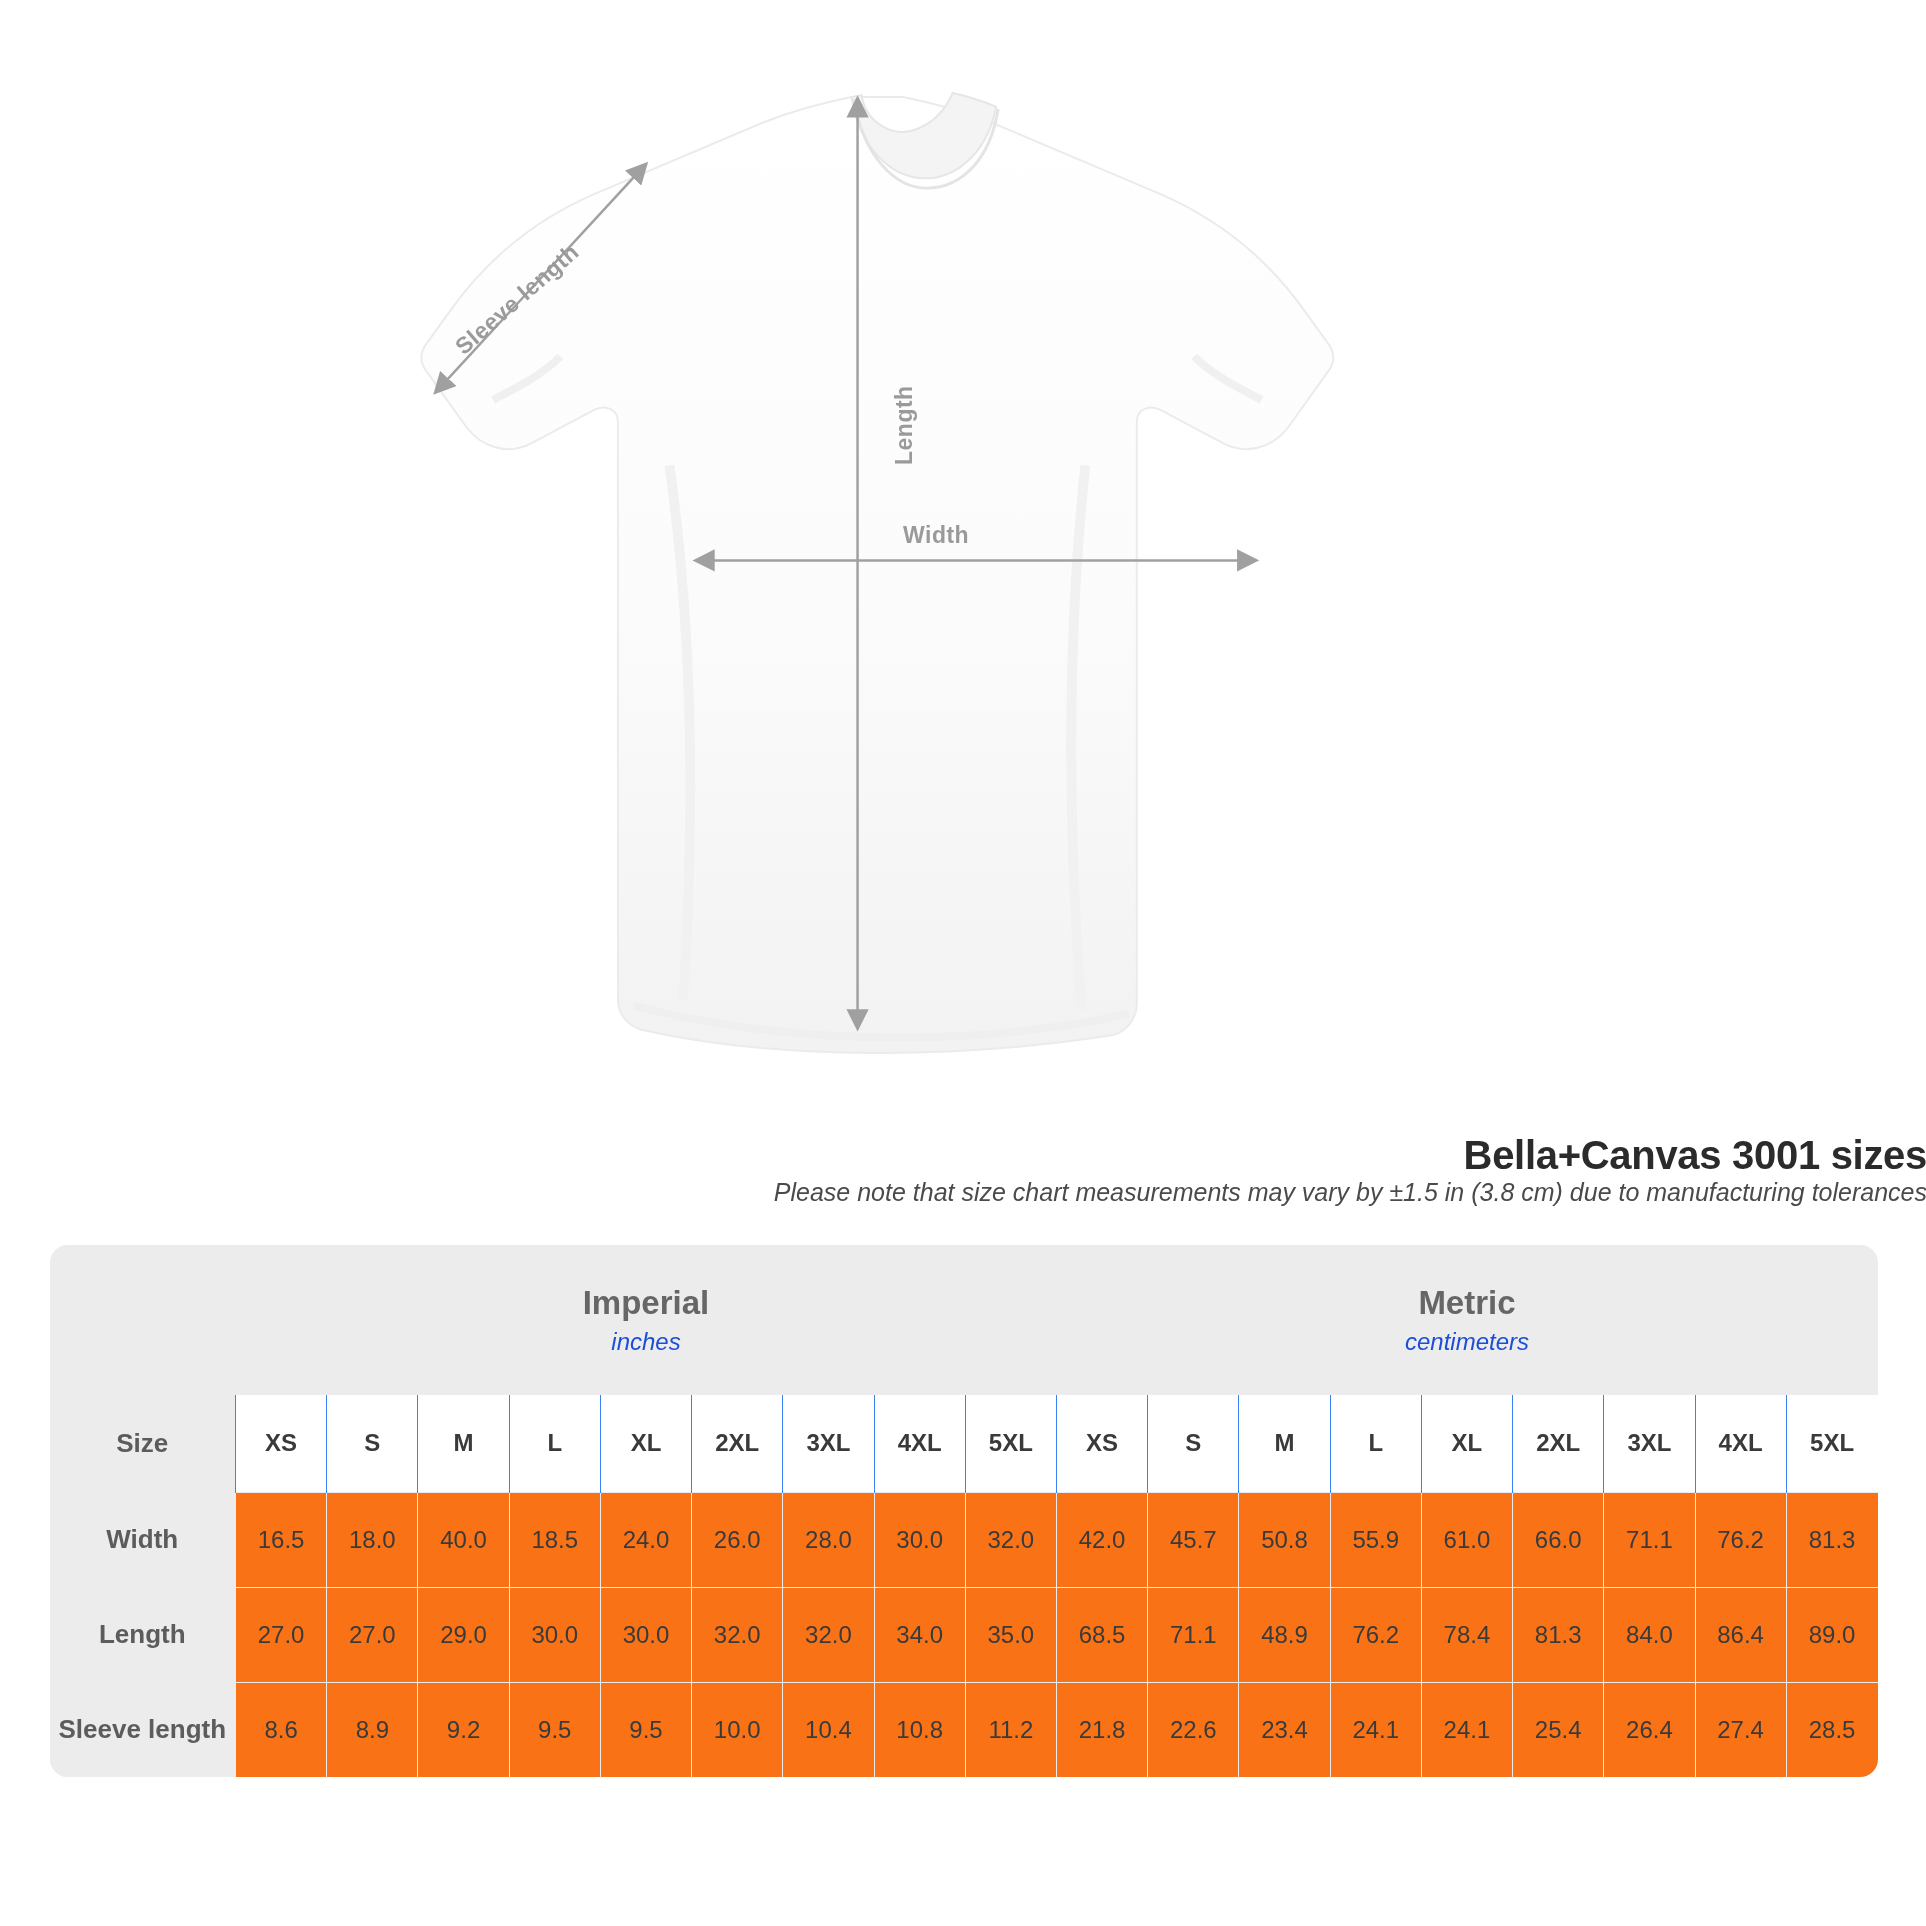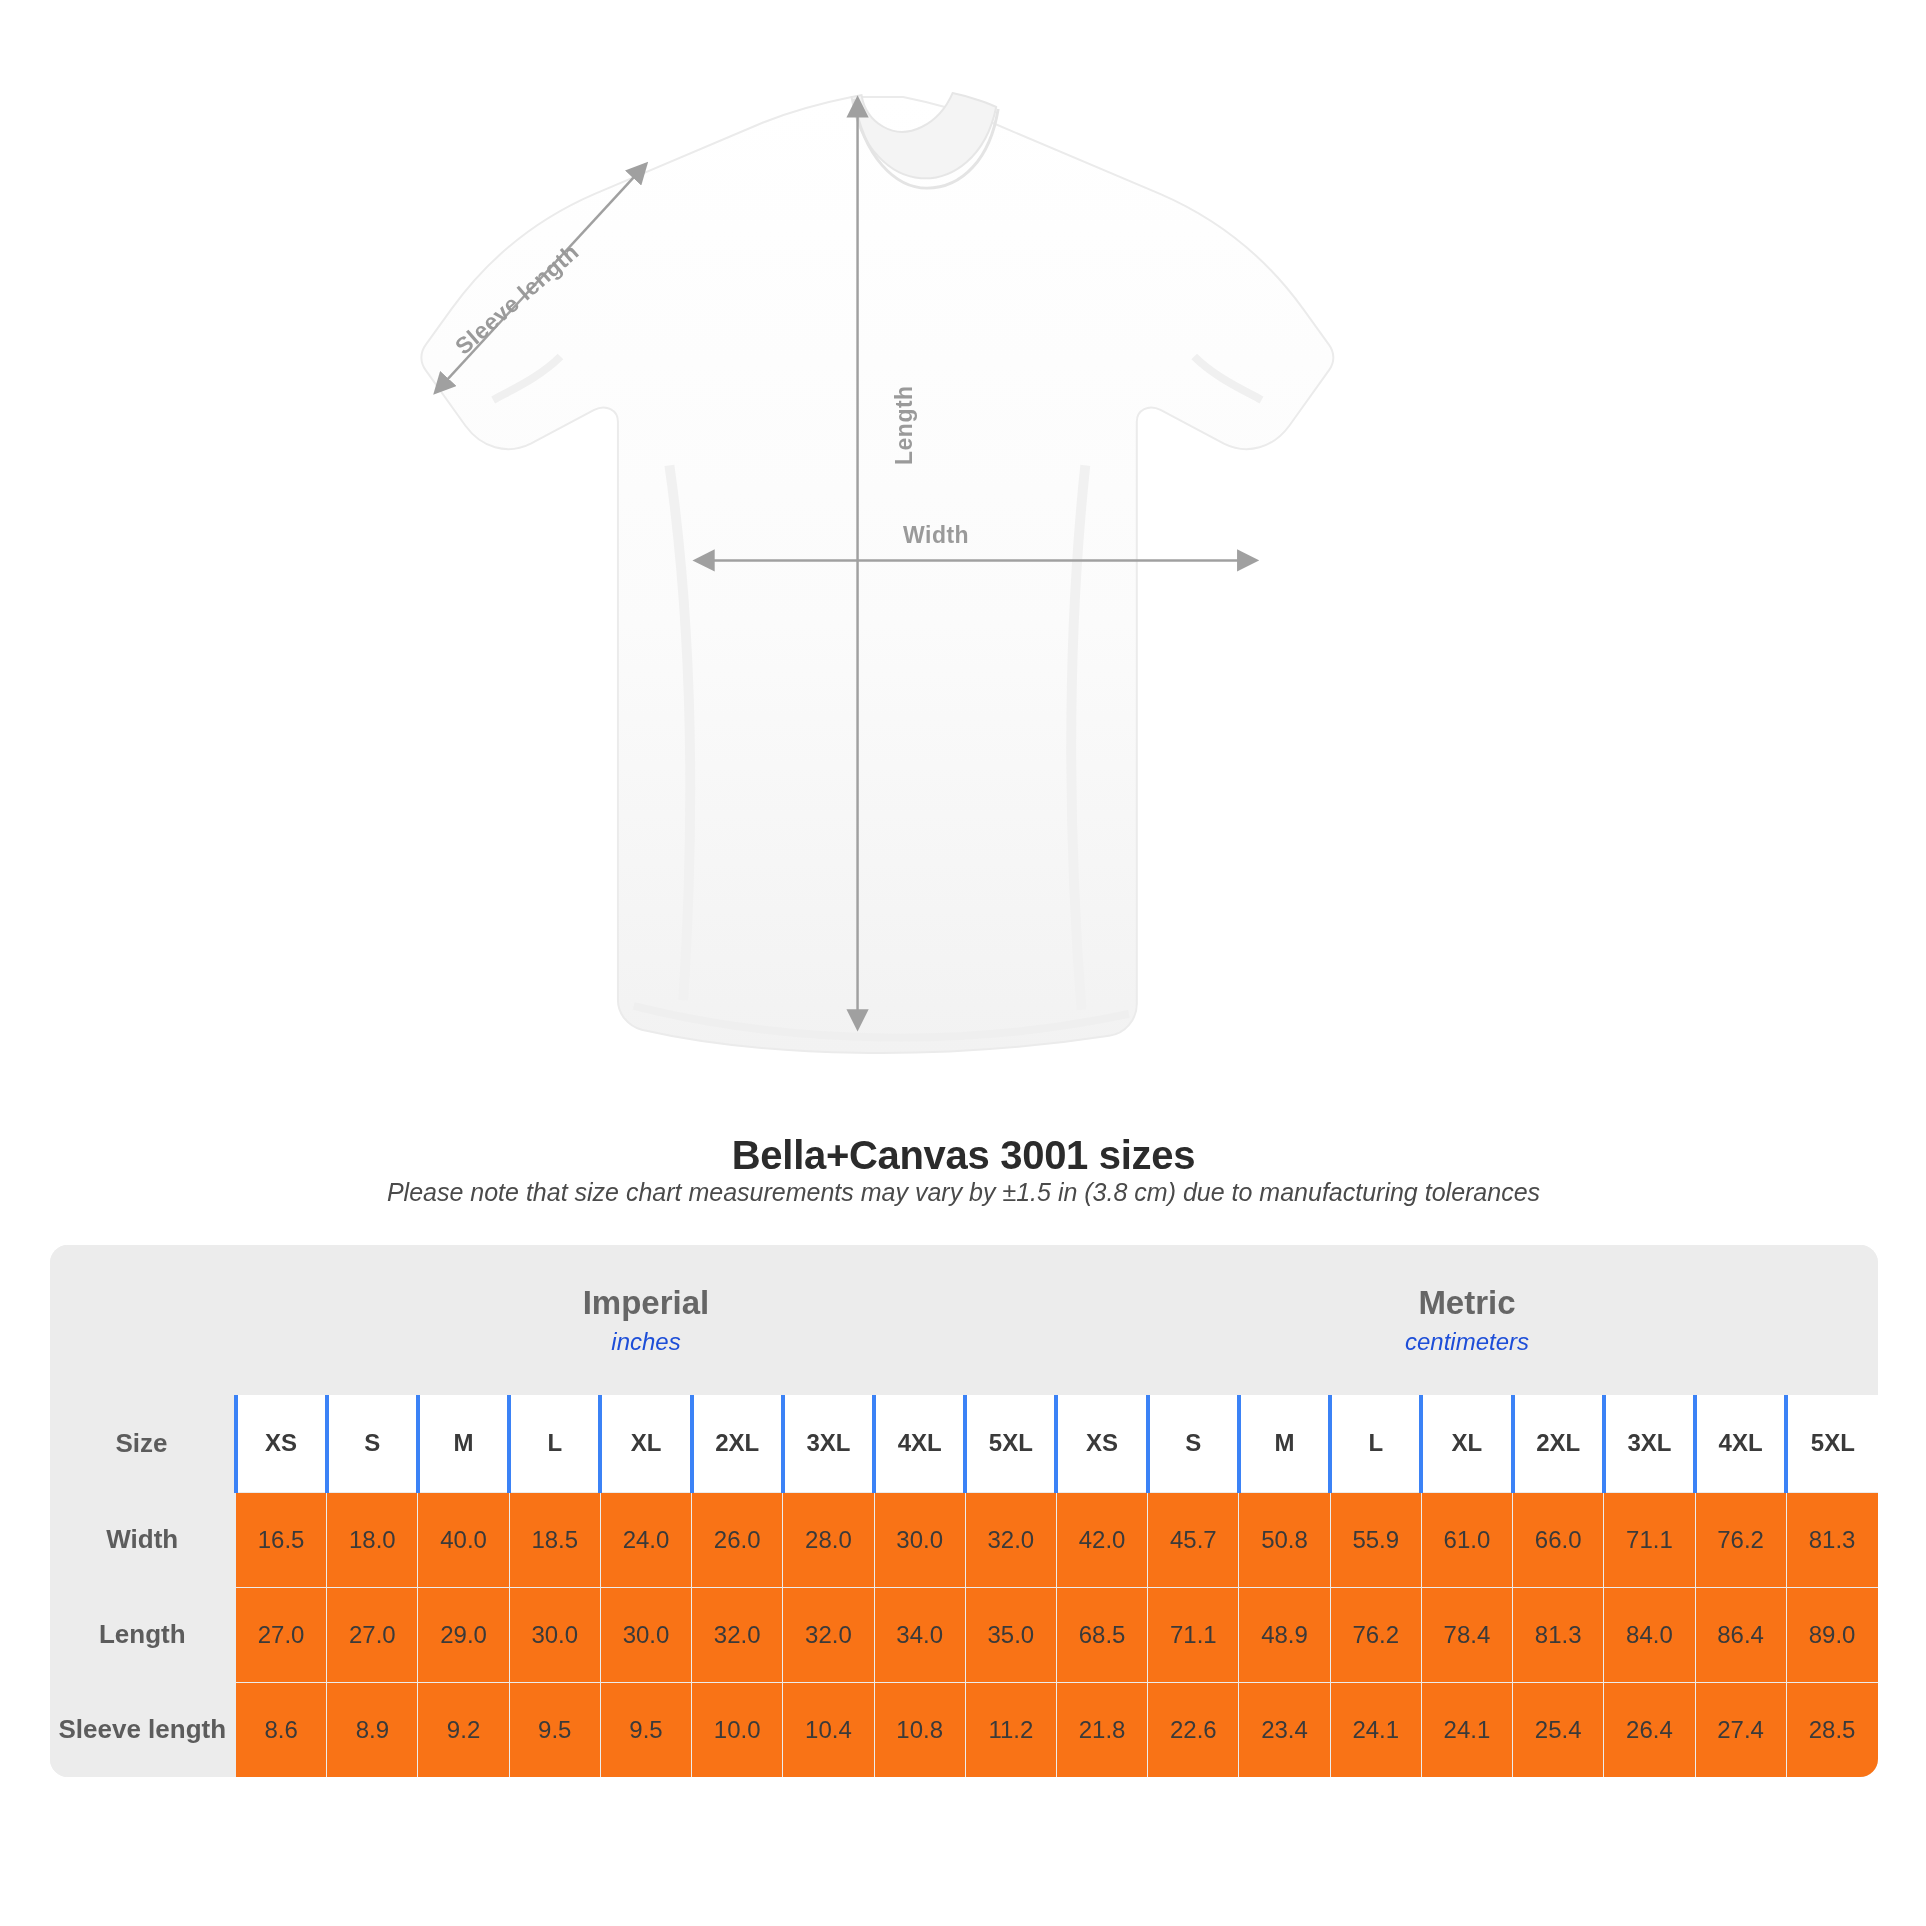--- a/index.html
+++ b/index.html
@@ -42,21 +42,21 @@
     transform: rotate(-90deg);
     transform-origin: left top;
   }
   .dim-label.sleeve {
     transform: rotate(-41deg);
     transform-origin: left top;
   }
 
   
   .title-block {
-    text-align: center;
+    text-align: right;
     margin-top: 24px;
   }
   .chart-title {
     font-size: 40px;
     font-weight: bold;
     color: #2b2b2b;
     letter-spacing: -0.3px;
   }
   .chart-note {
     font-size: 25px;
@@ -100,21 +100,21 @@
     font-style: italic;
     color: #1d4ed8;
     margin-top: 7px;
   }
   .head-row td {
     height: 97px;
     background: #ffffff;
     font-weight: bold;
     color: #5c5c5c;
     font-size: 25px;
-    border-right: 4px solid #3b82f6;
+    border-right: 1px solid #3b82f6;
   }
   .head-row td.rowlabel {
     background: #ececec;
     color: #5c5c5c;
     font-size: 26px;
   }
   .data-row td {
     height: 95px;
     border-right: 1px solid #ececec;
     border-top: 1px solid #ececec;

